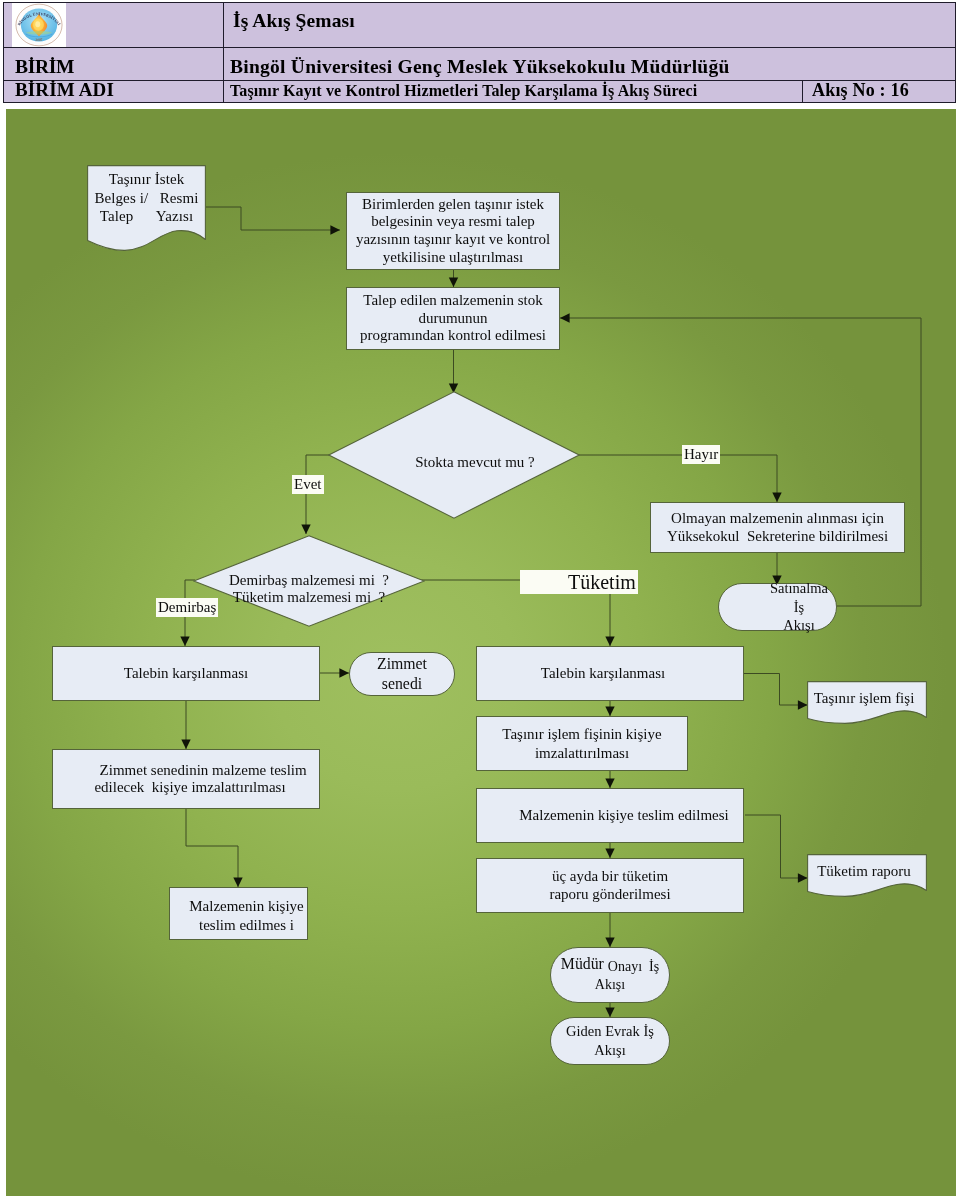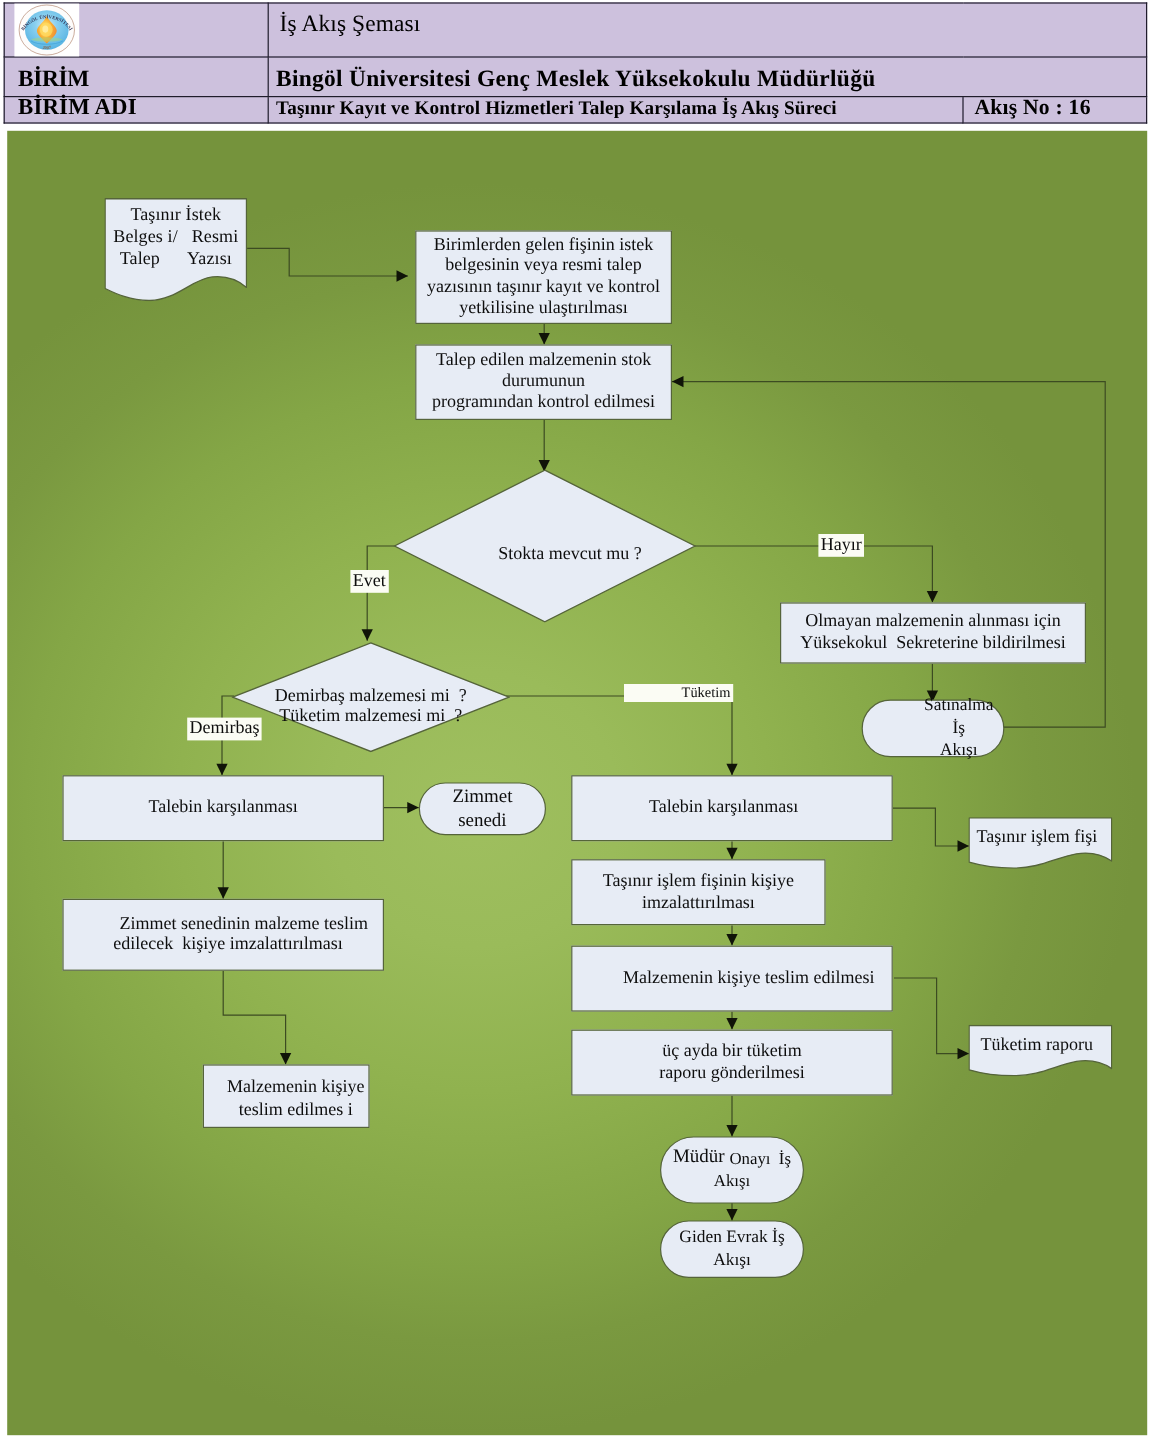--- a/index.html
+++ b/index.html
@@ -15,21 +15,21 @@
   .hdr tr.r2{height:33px;}
   .hdr tr.r3{height:22px;}
   .hdr td.c-logo{vertical-align:top;}
   .hdr td.c-title{padding-left:9px;vertical-align:top;}
   .hdr td.c-lbl{padding-left:11px;vertical-align:bottom;}
   .hdr td.c-val{padding-left:6px;vertical-align:bottom;}
   .hdr td.c-lbl3{padding-left:11px;vertical-align:bottom;}
   .hdr td.c-val3{padding-left:6px;vertical-align:bottom;}
   .hdr td.c-no{text-align:left;padding-left:9px;vertical-align:bottom;}
 
-  .t-title{font-size:19.5px;font-weight:normal;color:#000;display:inline-block;
+  .t-title{font-size:19.5px;font-weight:bold;color:#000;display:inline-block;
            position:relative;top:7px;letter-spacing:0.1px;}
   .t-lbl{font-size:19.5px;font-weight:bold;color:#000;letter-spacing:-0.3px;
          display:inline-block;position:relative;top:-3px;line-height:1;}
   .t-val{font-size:19.5px;font-weight:bold;color:#000;letter-spacing:0.25px;
          display:inline-block;position:relative;top:-3px;line-height:1;}
   .t-lbl3{font-size:19px;font-weight:bold;color:#000;letter-spacing:0.15px;
           display:inline-block;position:relative;top:-2px;line-height:1;}
   .t-val3{font-size:16px;font-weight:bold;color:#000;letter-spacing:0.12px;
           display:inline-block;position:relative;top:-2px;line-height:1;}
   .t-no{font-size:18px;letter-spacing:0.2px;font-weight:bold;color:#000;display:inline-block;
@@ -182,21 +182,21 @@
     <div id="shapes">
 
       <div class="node docshape" style="left:81px;top:55.5px;width:119px;height:86px;">
         <svg class="docsvg" viewBox="0 0 119 86" preserveAspectRatio="none">
           <path d="M0.6,0.6 H118.4 V74.5 C 112,69 103,64.5 90,65.8 C 73,67.6 60,85 38,85.4 C 22,85.7 9,79.5 0.6,75.4 Z" fill="#e7ecf5" stroke="#55643a" stroke-width="1.1" stroke-linejoin="round"></path>
         </svg>
         <div class="txt" style="font-size:15px;line-height:1.25;margin-top:-19px;letter-spacing:0.1px;"><div>Taşınır İstek</div><div>Belges i/   Resmi</div><div>Talep      Yazısı</div></div>
       </div>
 
       <div class="node" style="left:340px;top:83px;width:214px;height:78px;">
-        <div class="txt" style="font-size:15px;line-height:1.18;"><div>Birimlerden gelen fişinin istek</div><div>belgesinin veya resmi talep</div><div>yazısının taşınır kayıt ve kontrol</div><div>yetkilisine ulaştırılması</div></div>
+        <div class="txt" style="font-size:15px;line-height:1.18;"><div>Birimlerden gelen taşınır istek</div><div>belgesinin veya resmi talep</div><div>yazısının taşınır kayıt ve kontrol</div><div>yetkilisine ulaştırılması</div></div>
       </div>
 
       <div class="node" style="left:340px;top:178px;width:214px;height:63px;">
         <div class="txt" style="font-size:15px;line-height:1.18;"><div>Talep edilen malzemenin stok</div><div>durumunun</div><div>programından kontrol edilmesi</div></div>
       </div>
 
       <div class="diamond" style="left:322px;top:282px;width:252px;height:128px;">
         <svg viewBox="0 0 252 128" preserveAspectRatio="none">
           <path d="M126,0.8 L251.2,64 L126,127.2 L0.8,64 Z" fill="#e7ecf5" stroke="#55643a" stroke-width="1.1"></path>
         </svg>
@@ -268,16 +268,16 @@
         <div class="txt" style="font-size:14px;line-height:1.3;"><div><span class="big-run">Müdür&nbsp;</span><span>Onayı  İş</span></div><div><span>Akışı</span></div></div>
       </div>
 
       <div class="node rounded" style="left:544px;top:908px;width:120px;height:48px;">
         <div class="txt" style="font-size:14.5px;line-height:1.3;"><div>Giden Evrak İş</div><div>Akışı</div></div>
       </div>
 
       <div class="elbl" style="left:286px;top:366px;font-size:15px;">Evet</div>
       <div class="elbl" style="left:676px;top:336px;font-size:15px;">Hayır</div>
       <div class="elbl" style="left:150px;top:489px;font-size:15px;">Demirbaş</div>
-      <div class="elbl" style="left:514px;top:461px;font-size:12px;padding-left:48px;">Tüketim</div>
+      <div class="elbl" style="left:514px;top:461px;font-size:20px;padding-left:48px;">Tüketim</div>
     </div>
   </div>
 </div>
 
 </body></html>

